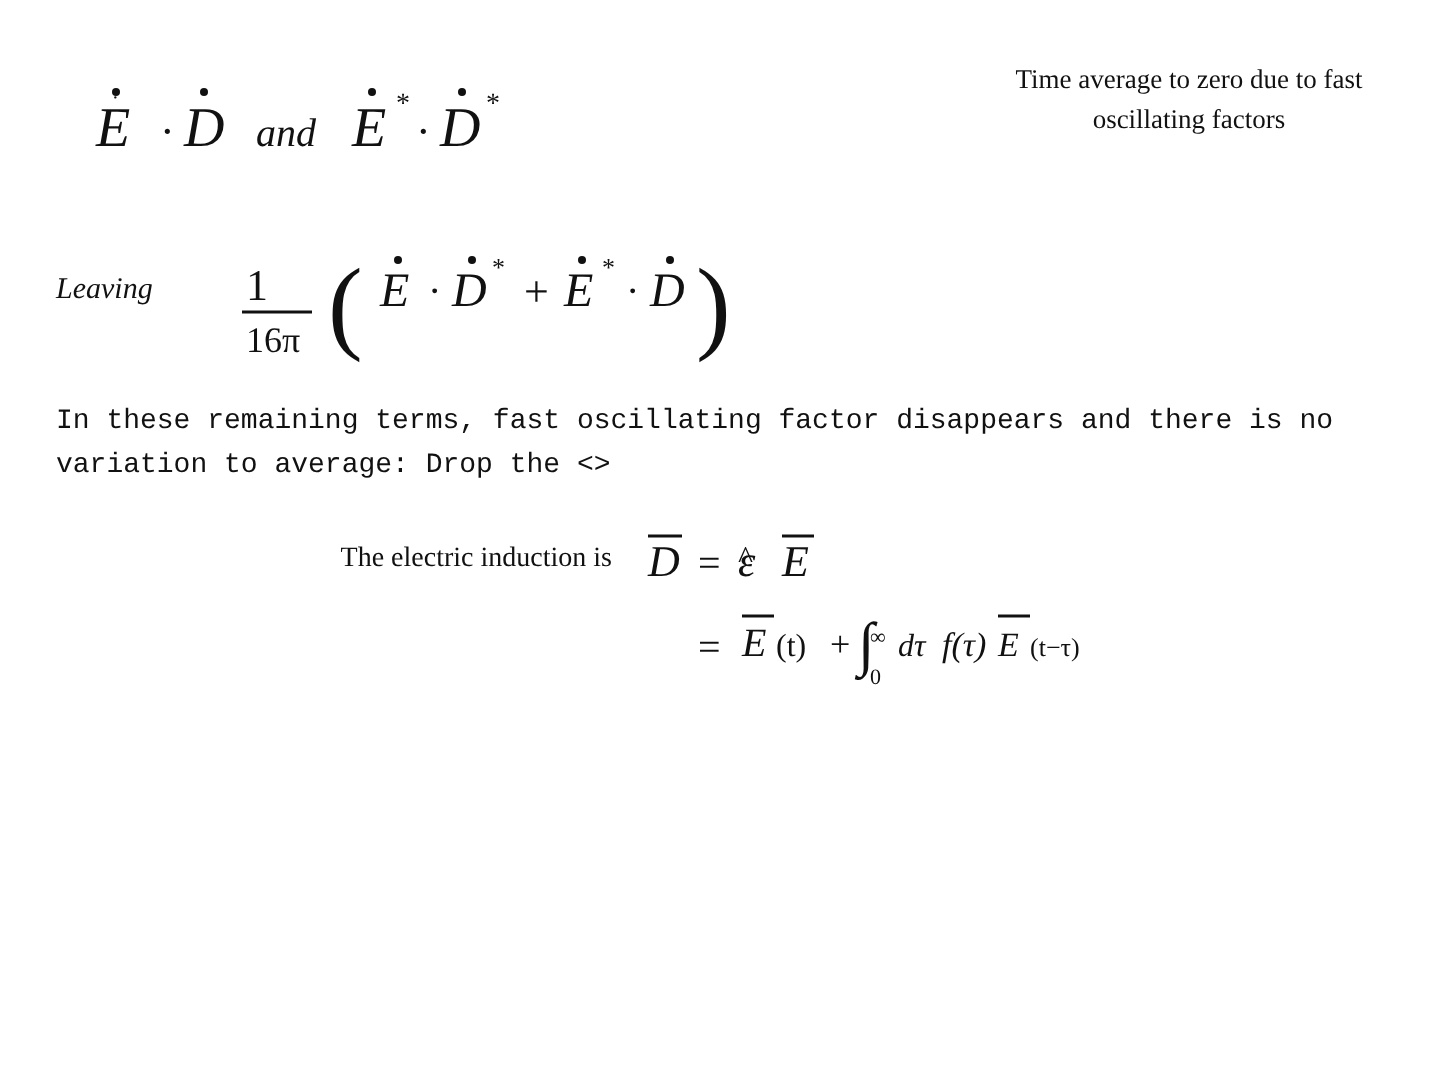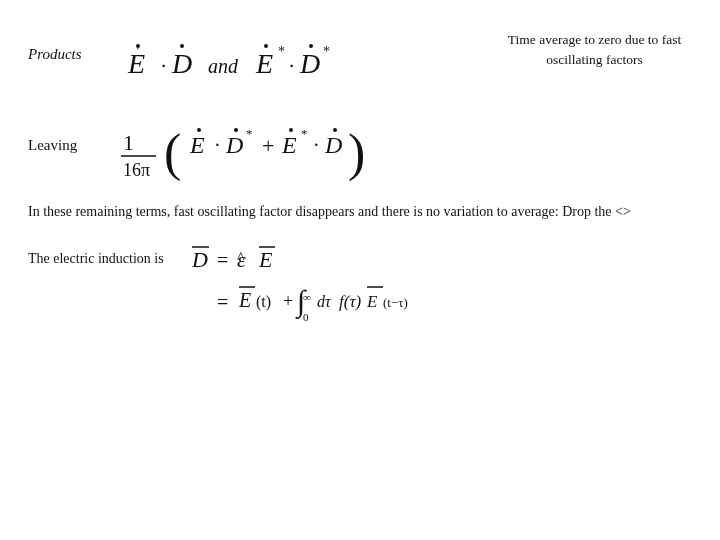--- a/index.html
+++ b/index.html
@@ -59,37 +59,39 @@
     
     .leaving-row {
       display: flex;
       align-items: center;
       margin-top: 6px;
       margin-bottom: 18px;
     }
 
     .label-leaving {
       font-size: 15px;
+      font-style: italic;
       min-width: 80px;
     }
 
     .math-leaving {
       flex: 1;
       display: flex;
       align-items: center;
       padding-left: 10px;
     }
 
     
     .body-text {
       font-size: 14px;
       line-height: 1.55;
       margin-top: 10px;
       margin-bottom: 16px;
       color: #111;
+      font-family: Liberation Mono, monospace;
     }
 
     .we-need-row {
       font-size: 14.5px;
       margin-left: 60px;
       margin-bottom: 20px;
     }
 
     .we-need-row em {
       font-style: italic;
@@ -105,21 +107,20 @@
     svg text {
       font-family: 'Times New Roman', serif;
     }
   </style>
 </head>
 <body>
 
 <div class="page">
 
   <div class="products-row">
-    <div class="label-products">Products</div>
 
     <div class="math-products">
       <svg width="310" height="70">
 
         <text x="10" y="45" font-size="28" font-family="serif" font-style="italic" fill="#111">E</text>
         <text x="18" y="24" font-size="10" fill="#111">·</text>
 
         <circle cx="20" cy="18" r="2" fill="#111"></circle>
 
         <text x="42" y="45" font-size="22" fill="#111">·</text>
@@ -177,21 +178,21 @@
         <circle cx="217" cy="22" r="2" fill="#111"></circle>
 
         <text x="230" y="62" font-size="52" font-family="serif" fill="#111" style="font-weight:300">)</text>
       </svg>
     </div>
   </div>
 
   <div class="body-text">In these remaining terms, fast oscillating factor disappears and there is no variation to average:  Drop the &lt;&gt;</div>
 
 
-  <div style="position:relative; margin-top:4px;">
+  <div style="position:relative; margin-top:4px;text-align:center;">
     <span class="electric-label" style="font-size:14px; display:inline-block; vertical-align:top; padding-top:12px; min-width:155px;">The electric induction is</span>
 
     
     <svg width="240" height="110" style="display:inline-block; vertical-align:top;">
 
       <line x1="5" y1="8" x2="22" y2="8" stroke="#111" stroke-width="1.5"></line>
       <text x="5" y="28" font-size="22" font-family="serif" font-style="italic" fill="#111">D</text>
 
       <text x="30" y="28" font-size="20" fill="#111">=</text>
 

